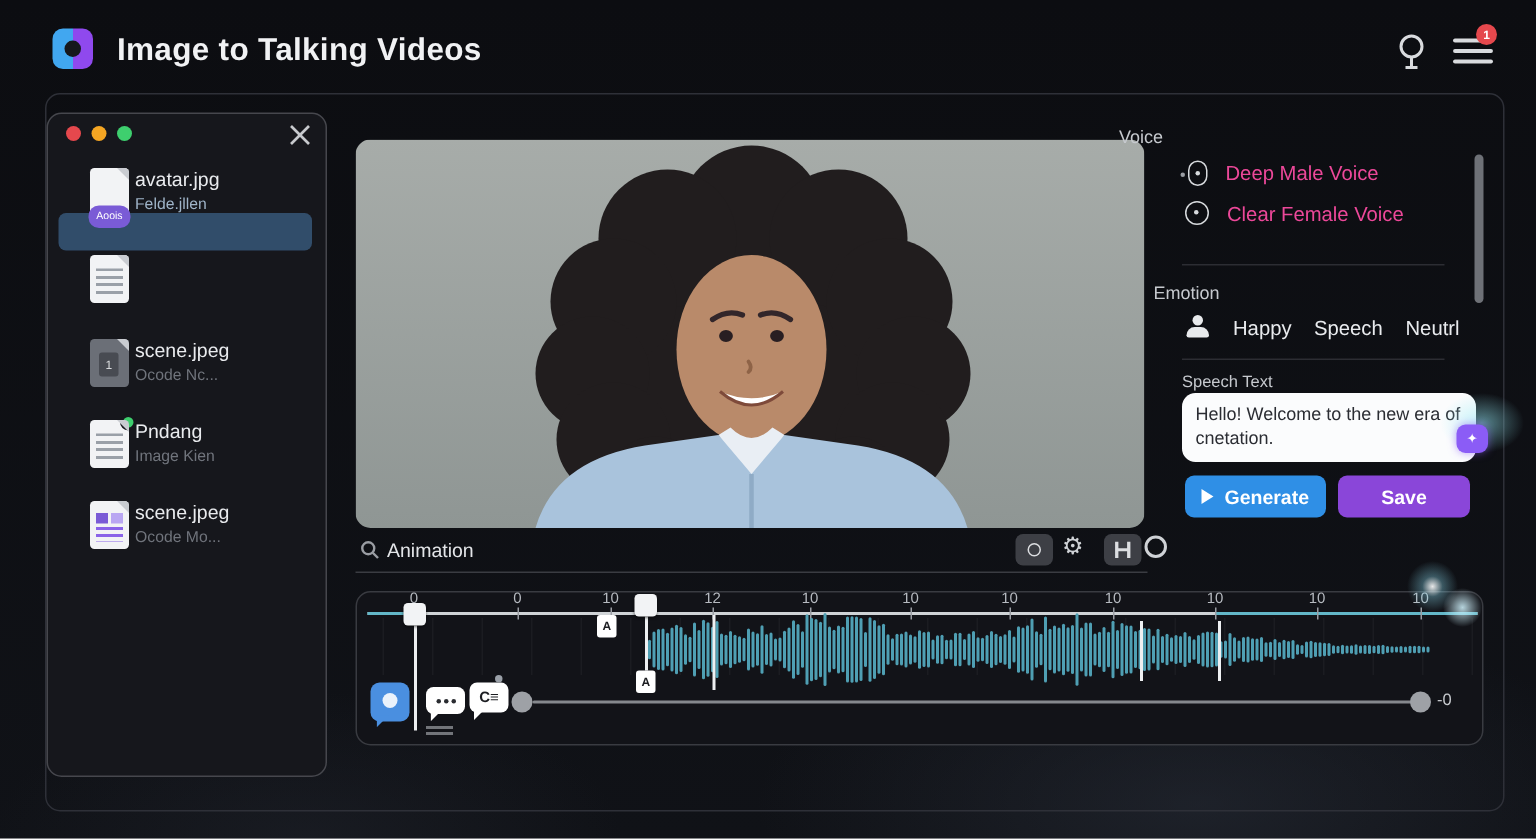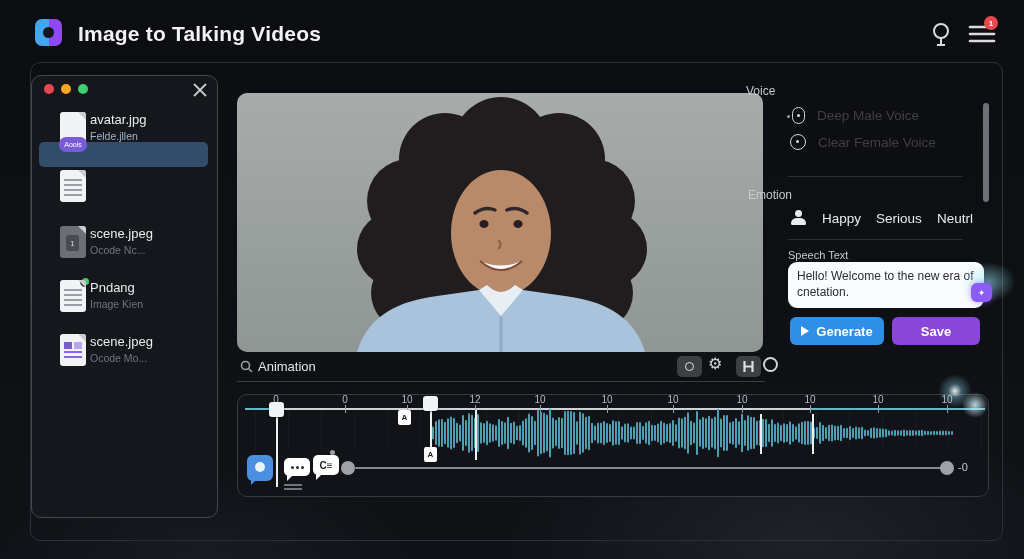--- a/index.html
+++ b/index.html
@@ -62,21 +62,21 @@
   
   .photo { left:237px; top:93px; width:526px; height:259px; border-radius:10px; overflow:hidden; }
   .anim-bar-label { left:258px; top:359px; font-size:13px; color:#e3e5e8; }
   .tool-btn { width:25px; height:21px; background:#3d3f45; border-radius:5px;
     display:flex; align-items:center; justify-content:center; }
   .viewer-divider { left:237px; top:381px; width:528px; height:1px; background:#3a3c42; }
 
   
   .section-label { font-size:12px; color:#c6c9ce; }
   .rp-divider { left:788px; width:175px; height:1px; background:#2c2d33; }
-  .voice-row { display:flex; align-items:center; gap:12px; font-size:13.5px; color:#404040; }
+  .voice-row { display:flex; align-items:center; gap:12px; font-size:13.5px; color:#ec4899; }
   .mic-icon { width:13px; height:17px; border:1.5px solid #d7dadd; border-radius:7px; position:relative; }
   .mic-icon::after { content:""; position:absolute; left:3.5px; top:6px; width:3px; height:3px;
     border-radius:50%; background:#d7dadd; }
   .mic-icon::before { content:""; position:absolute; left:-6px; top:7px; width:3px; height:3px;
     border-radius:50%; background:#9a9da3; }
   .circledot-icon { width:16px; height:16px; border:1.5px solid #d7dadd; border-radius:50%; position:relative; }
   .circledot-icon::after { content:""; position:absolute; left:5px; top:5px; width:3px; height:3px;
     border-radius:50%; background:#d7dadd; }
   .person-icon { width:17px; height:15px; position:relative; }
   .person-icon::before { content:""; position:absolute; left:5px; top:0; width:7px; height:7px;
@@ -270,24 +270,24 @@
 <div class="abs voice-row" style="left:792px;top:107px">
   <span class="mic-icon"></span>
   <span>Deep Male Voice</span>
 </div>
 <div class="abs voice-row" style="left:790px;top:134px">
   <span class="circledot-icon"></span>
   <span>Clear Female Voice</span>
 </div>
 <div class="abs rp-divider" style="top:176px"></div>
 
-<div class="abs section-label" style="left:748px;top:188px">Emotion</div>
+<div class="abs section-label" style="left:769px;top:188px">Emotion</div>
 <span class="abs person-icon" style="left:790px;top:210px"></span>
 <div class="abs emotion-opt" style="left:822px;top:211px">Happy</div>
-<div class="abs emotion-opt" style="left:876px;top:211px">Serious</div>
+<div class="abs emotion-opt" style="left:876px;top:211px">Speech</div>
 <div class="abs emotion-opt" style="left:937px;top:211px">Neutrl</div>
 <div class="abs rp-divider" style="top:239px"></div>
 
 <div class="abs section-label" style="left:788px;top:249px;font-size:11px">Speech Text</div>
 <textarea class="abs speech-box" style="">Hello! Welcome to the new era of cnetation.</textarea>
 <div class="abs sparkle-btn">✦</div>
 
 <button class="abs btn btn-generate">
   <span class="play-tri"></span>
   <span>Generate</span>

